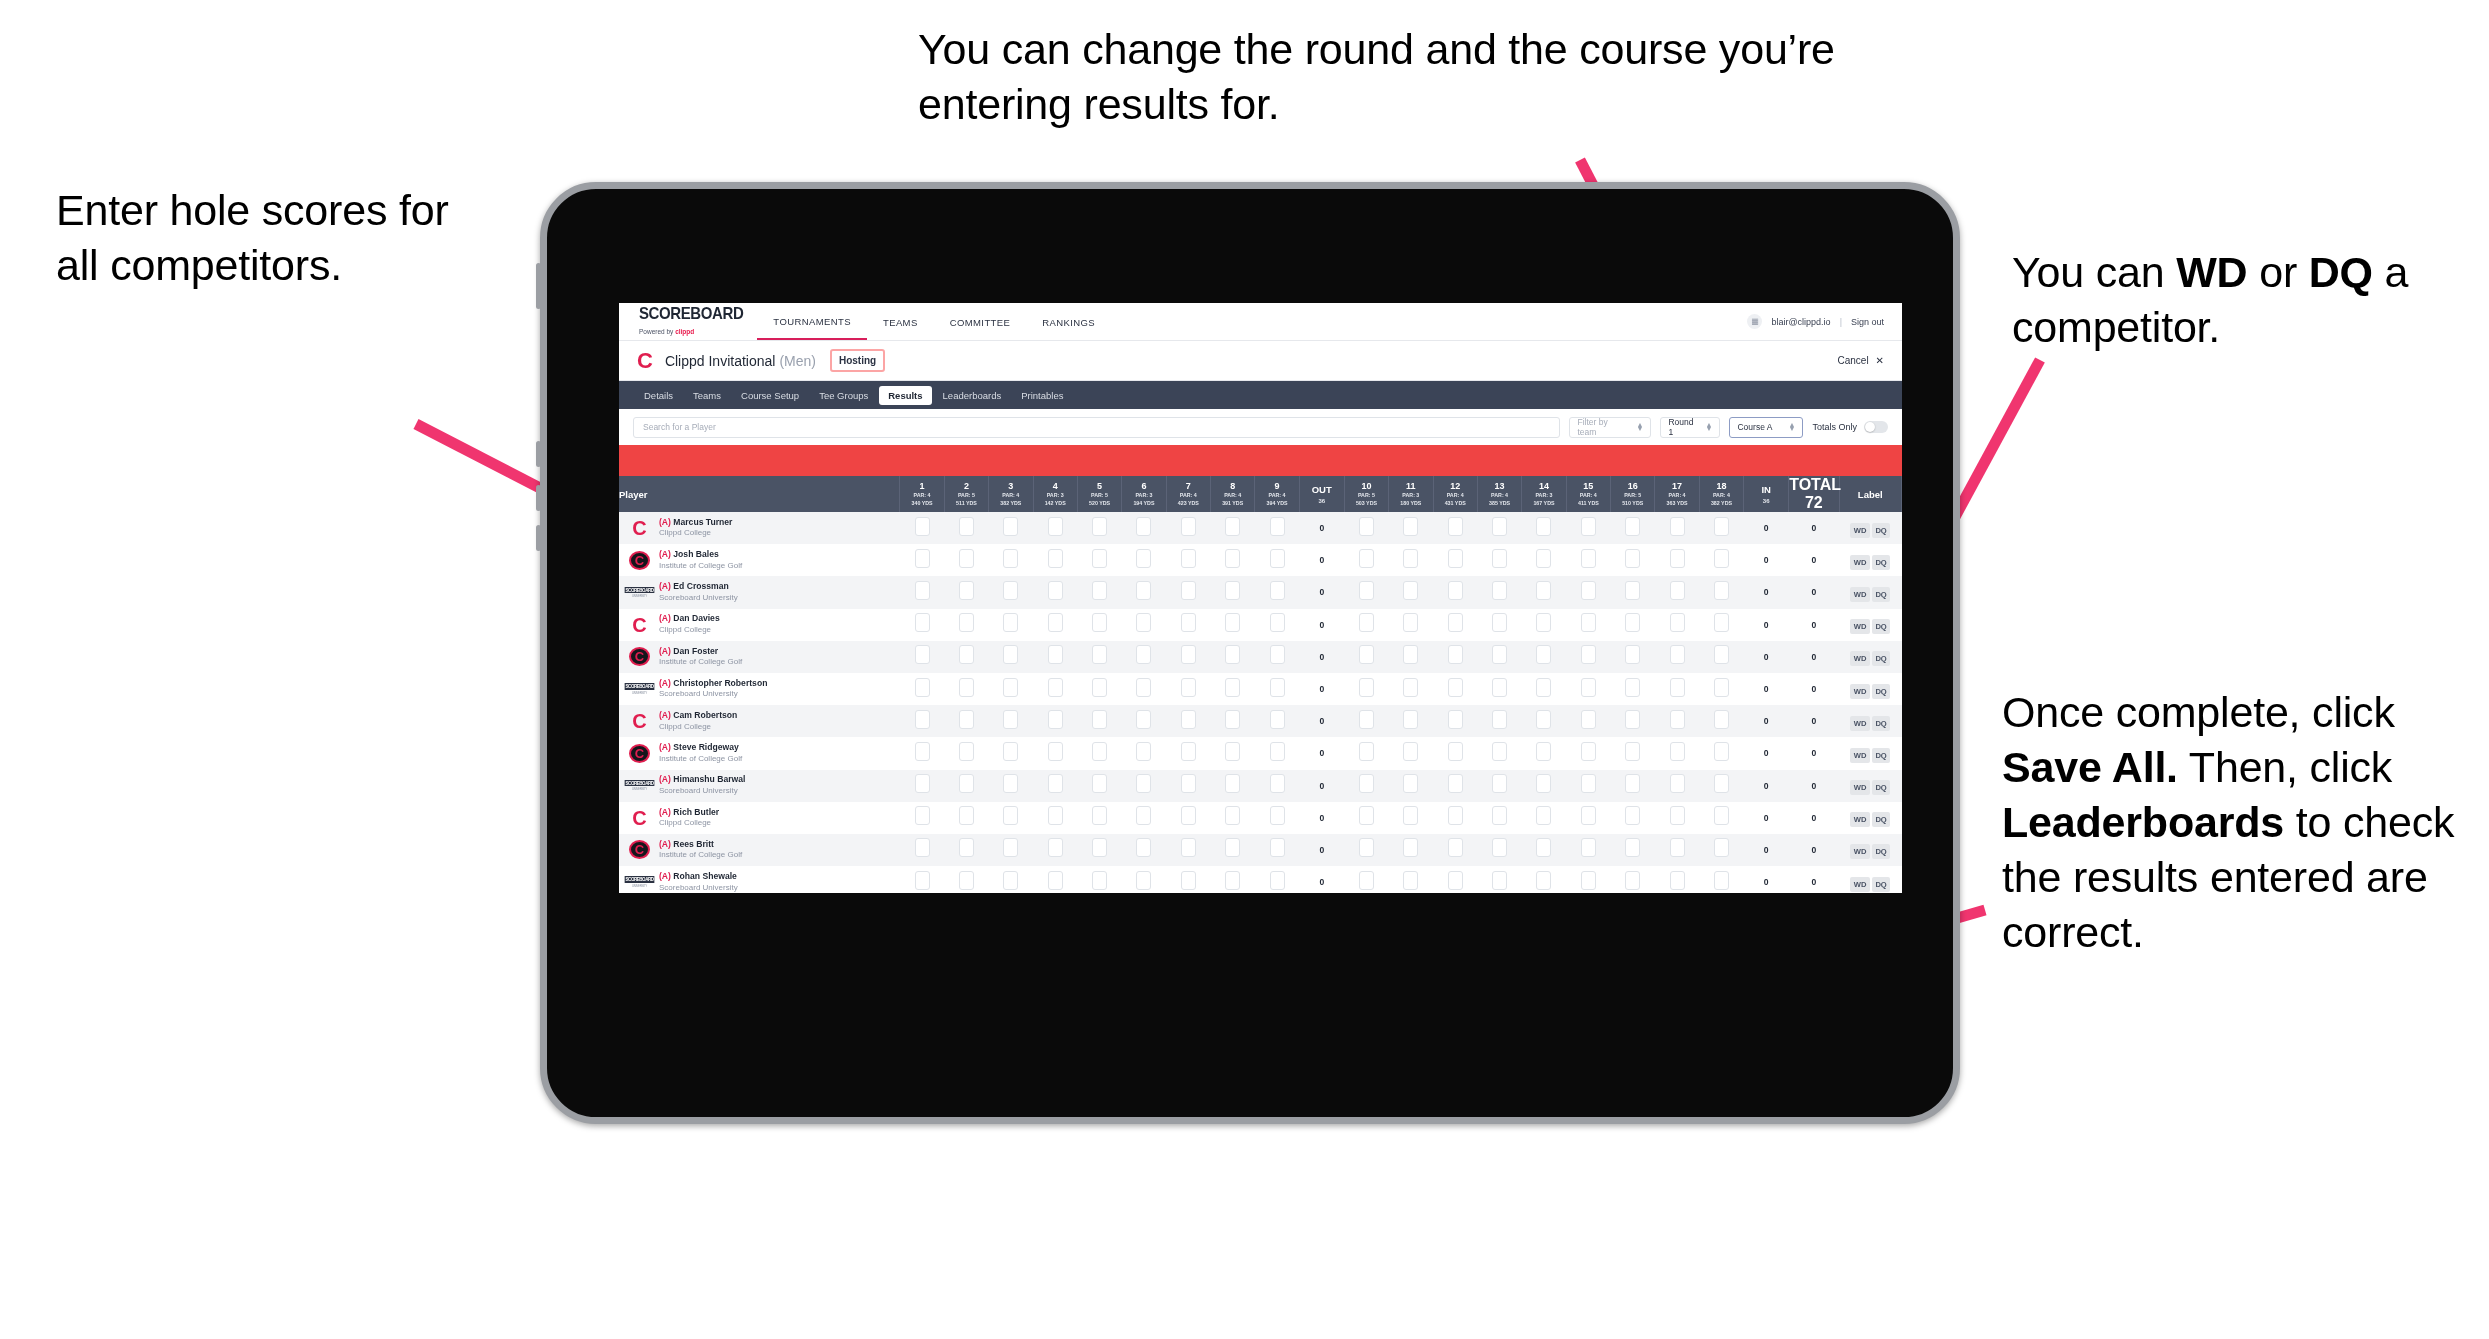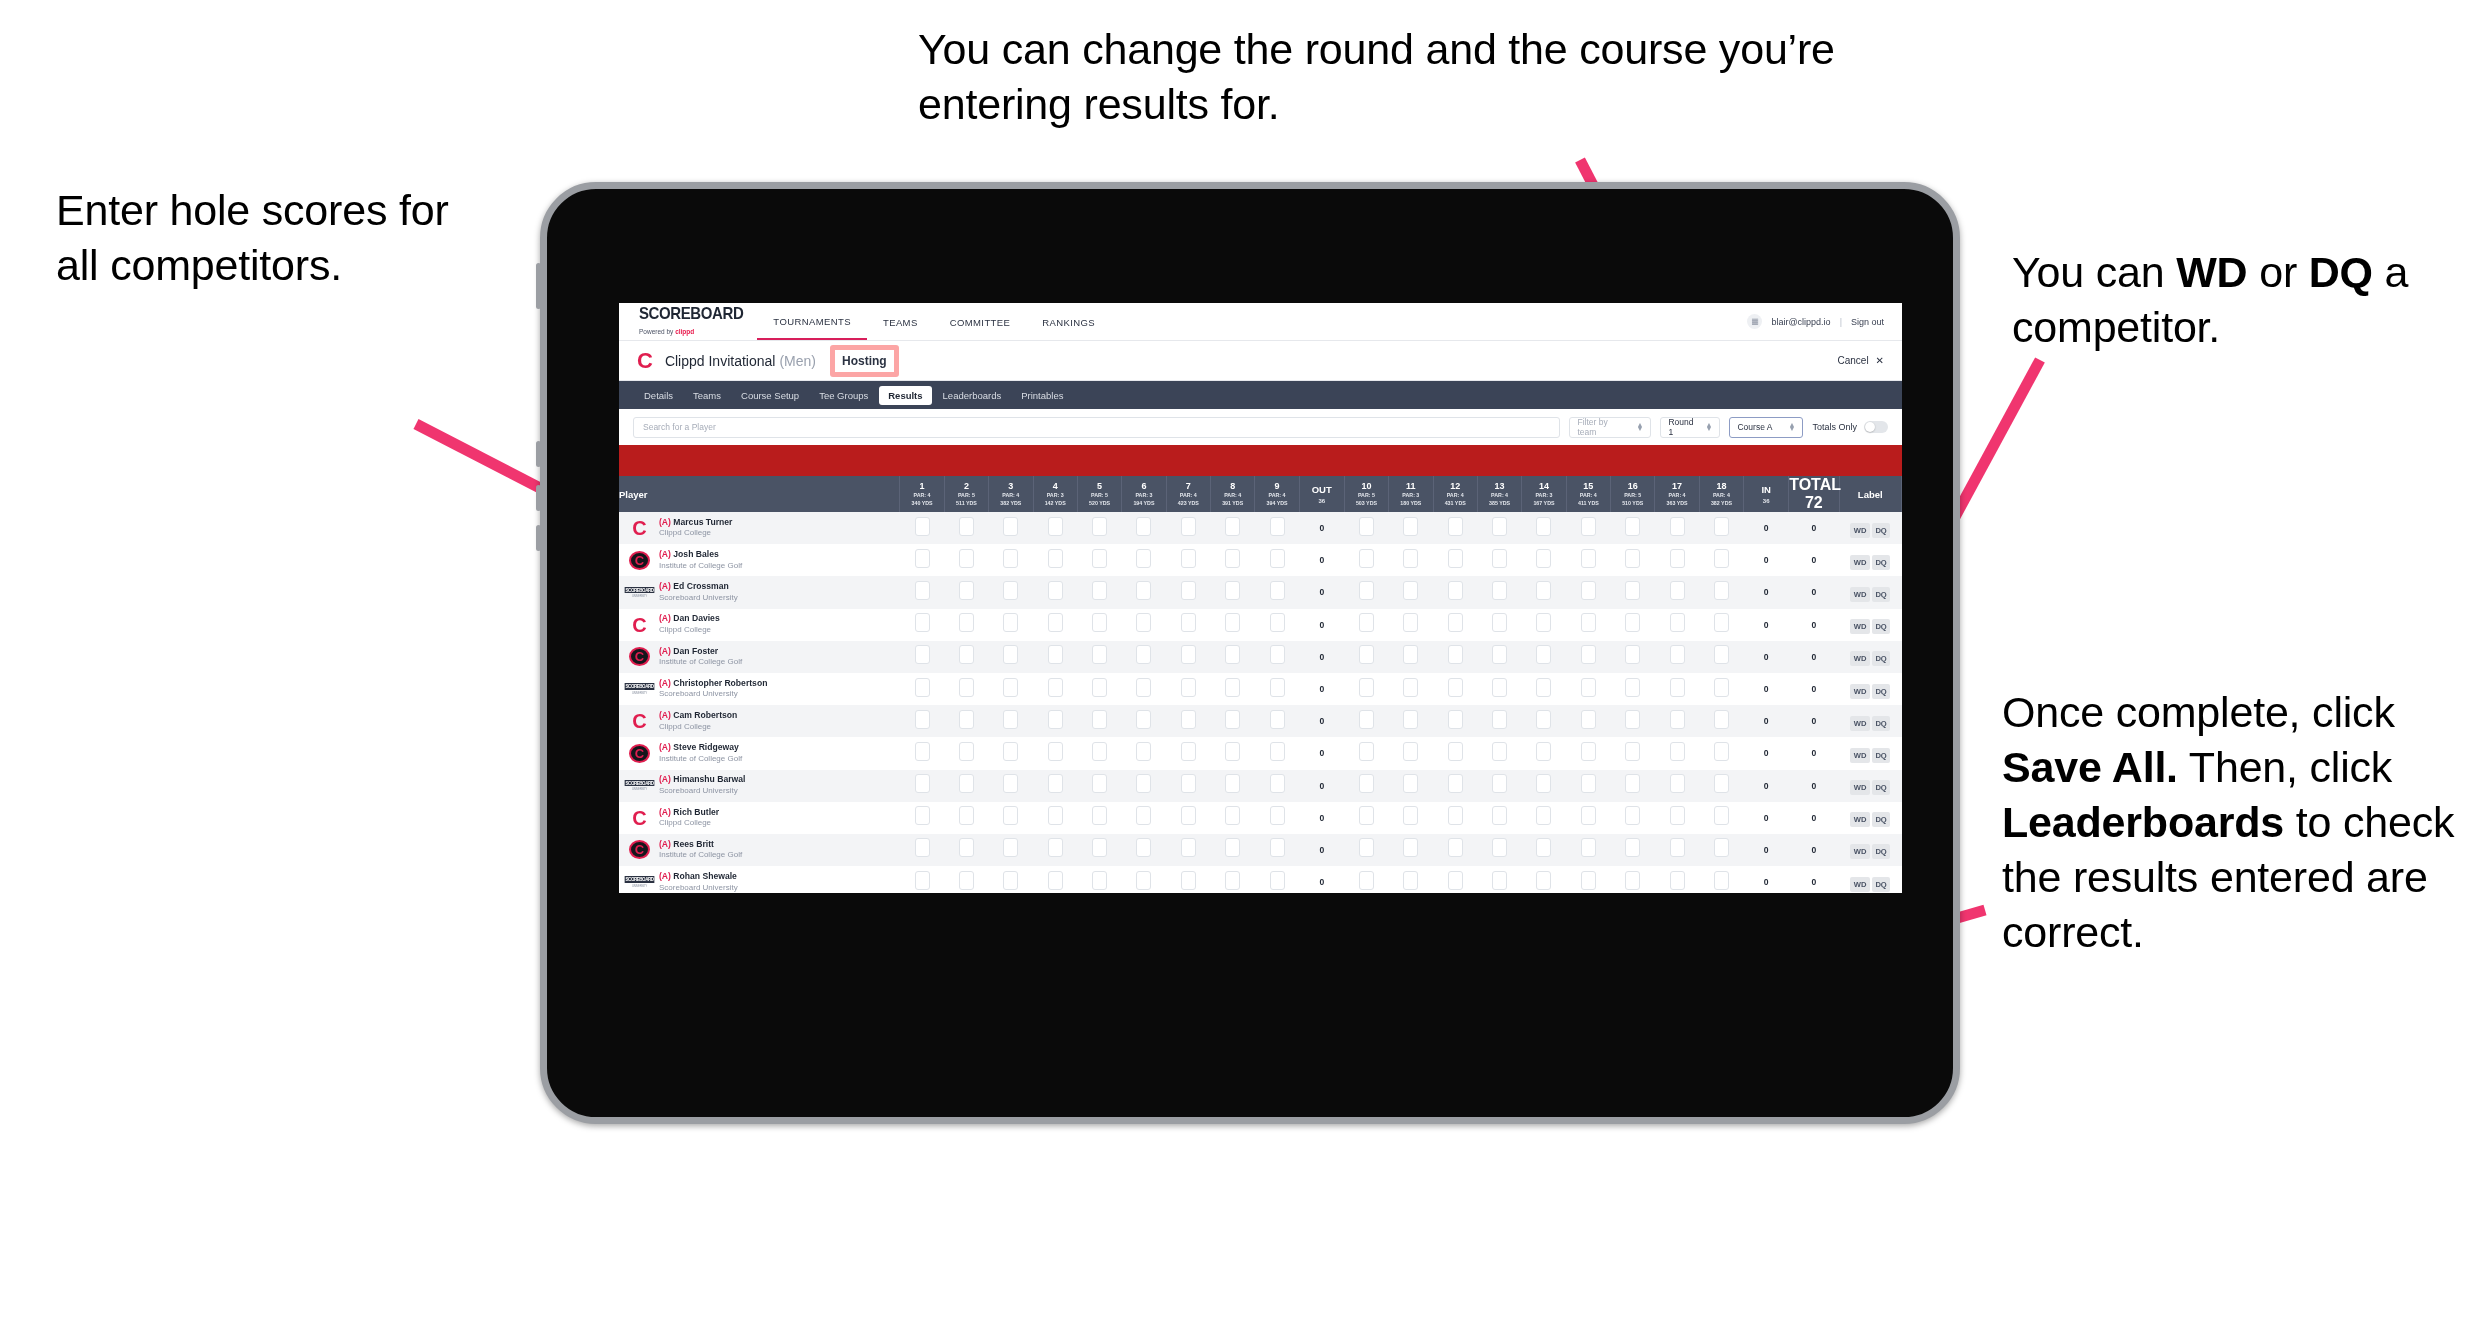--- a/index.html
+++ b/index.html
@@ -45,21 +45,21 @@
   #bs1 { top: 74px;  height: 46px; }
   #bs2 { top: 252px; height: 26px; }
   #bs3 { top: 296px; height: 26px; }
   #bs4 { top: 336px; height: 26px; }
 
   
   #screen {
     position: absolute;
     left: 72px; top: 114px;
     width: 1283px; height: 590px;
-    background: #b91c1c;
+    background: #ef4444;
     overflow: hidden;
   }
 
   
   #topnav {
     height: 38px; background: #fff;
     display: flex; align-items: center;
     border-bottom: 1px solid #e6e8ec;
     position: relative;
   }
@@ -94,22 +94,22 @@
     height: 40px; display: flex; align-items: center;
     border-bottom: 1px solid #e6e8ec; background: #fff; padding: 0 18px;
   }
   .clogo {
     font-size: 22px; font-weight: 800; color: #e01e4f; line-height: 1;
     margin-right: 12px; font-family: "Liberation Sans", sans-serif;
   }
   .ttl { font-size: 14px; color: #1f2633; font-weight: 500; }
   .ttl .gender { color: #9aa1ae; margin-left: 4px; }
   .hosting {
-    margin-left: 14px; font-size: 12px; font-weight: 700; color: #2b3242;
-    border: 5px solid #fca5a5; border-radius: 3px; padding: 4px 7px;
+    margin-left: 14px; font-size: 10px; font-weight: 700; color: #2b3242;
+    border: 2px solid #fca5a5; border-radius: 3px; padding: 4px 7px;
   }
   .cancel-x {
     margin-left: auto; display: flex; align-items: center; gap: 7px;
     font-size: 10px; color: #2b3242; cursor: pointer;
   }
 
   
   #tabs {
     height: 28px; background: #3b4457; display: flex; align-items: center;
     padding: 0 16px; gap: 2px;

